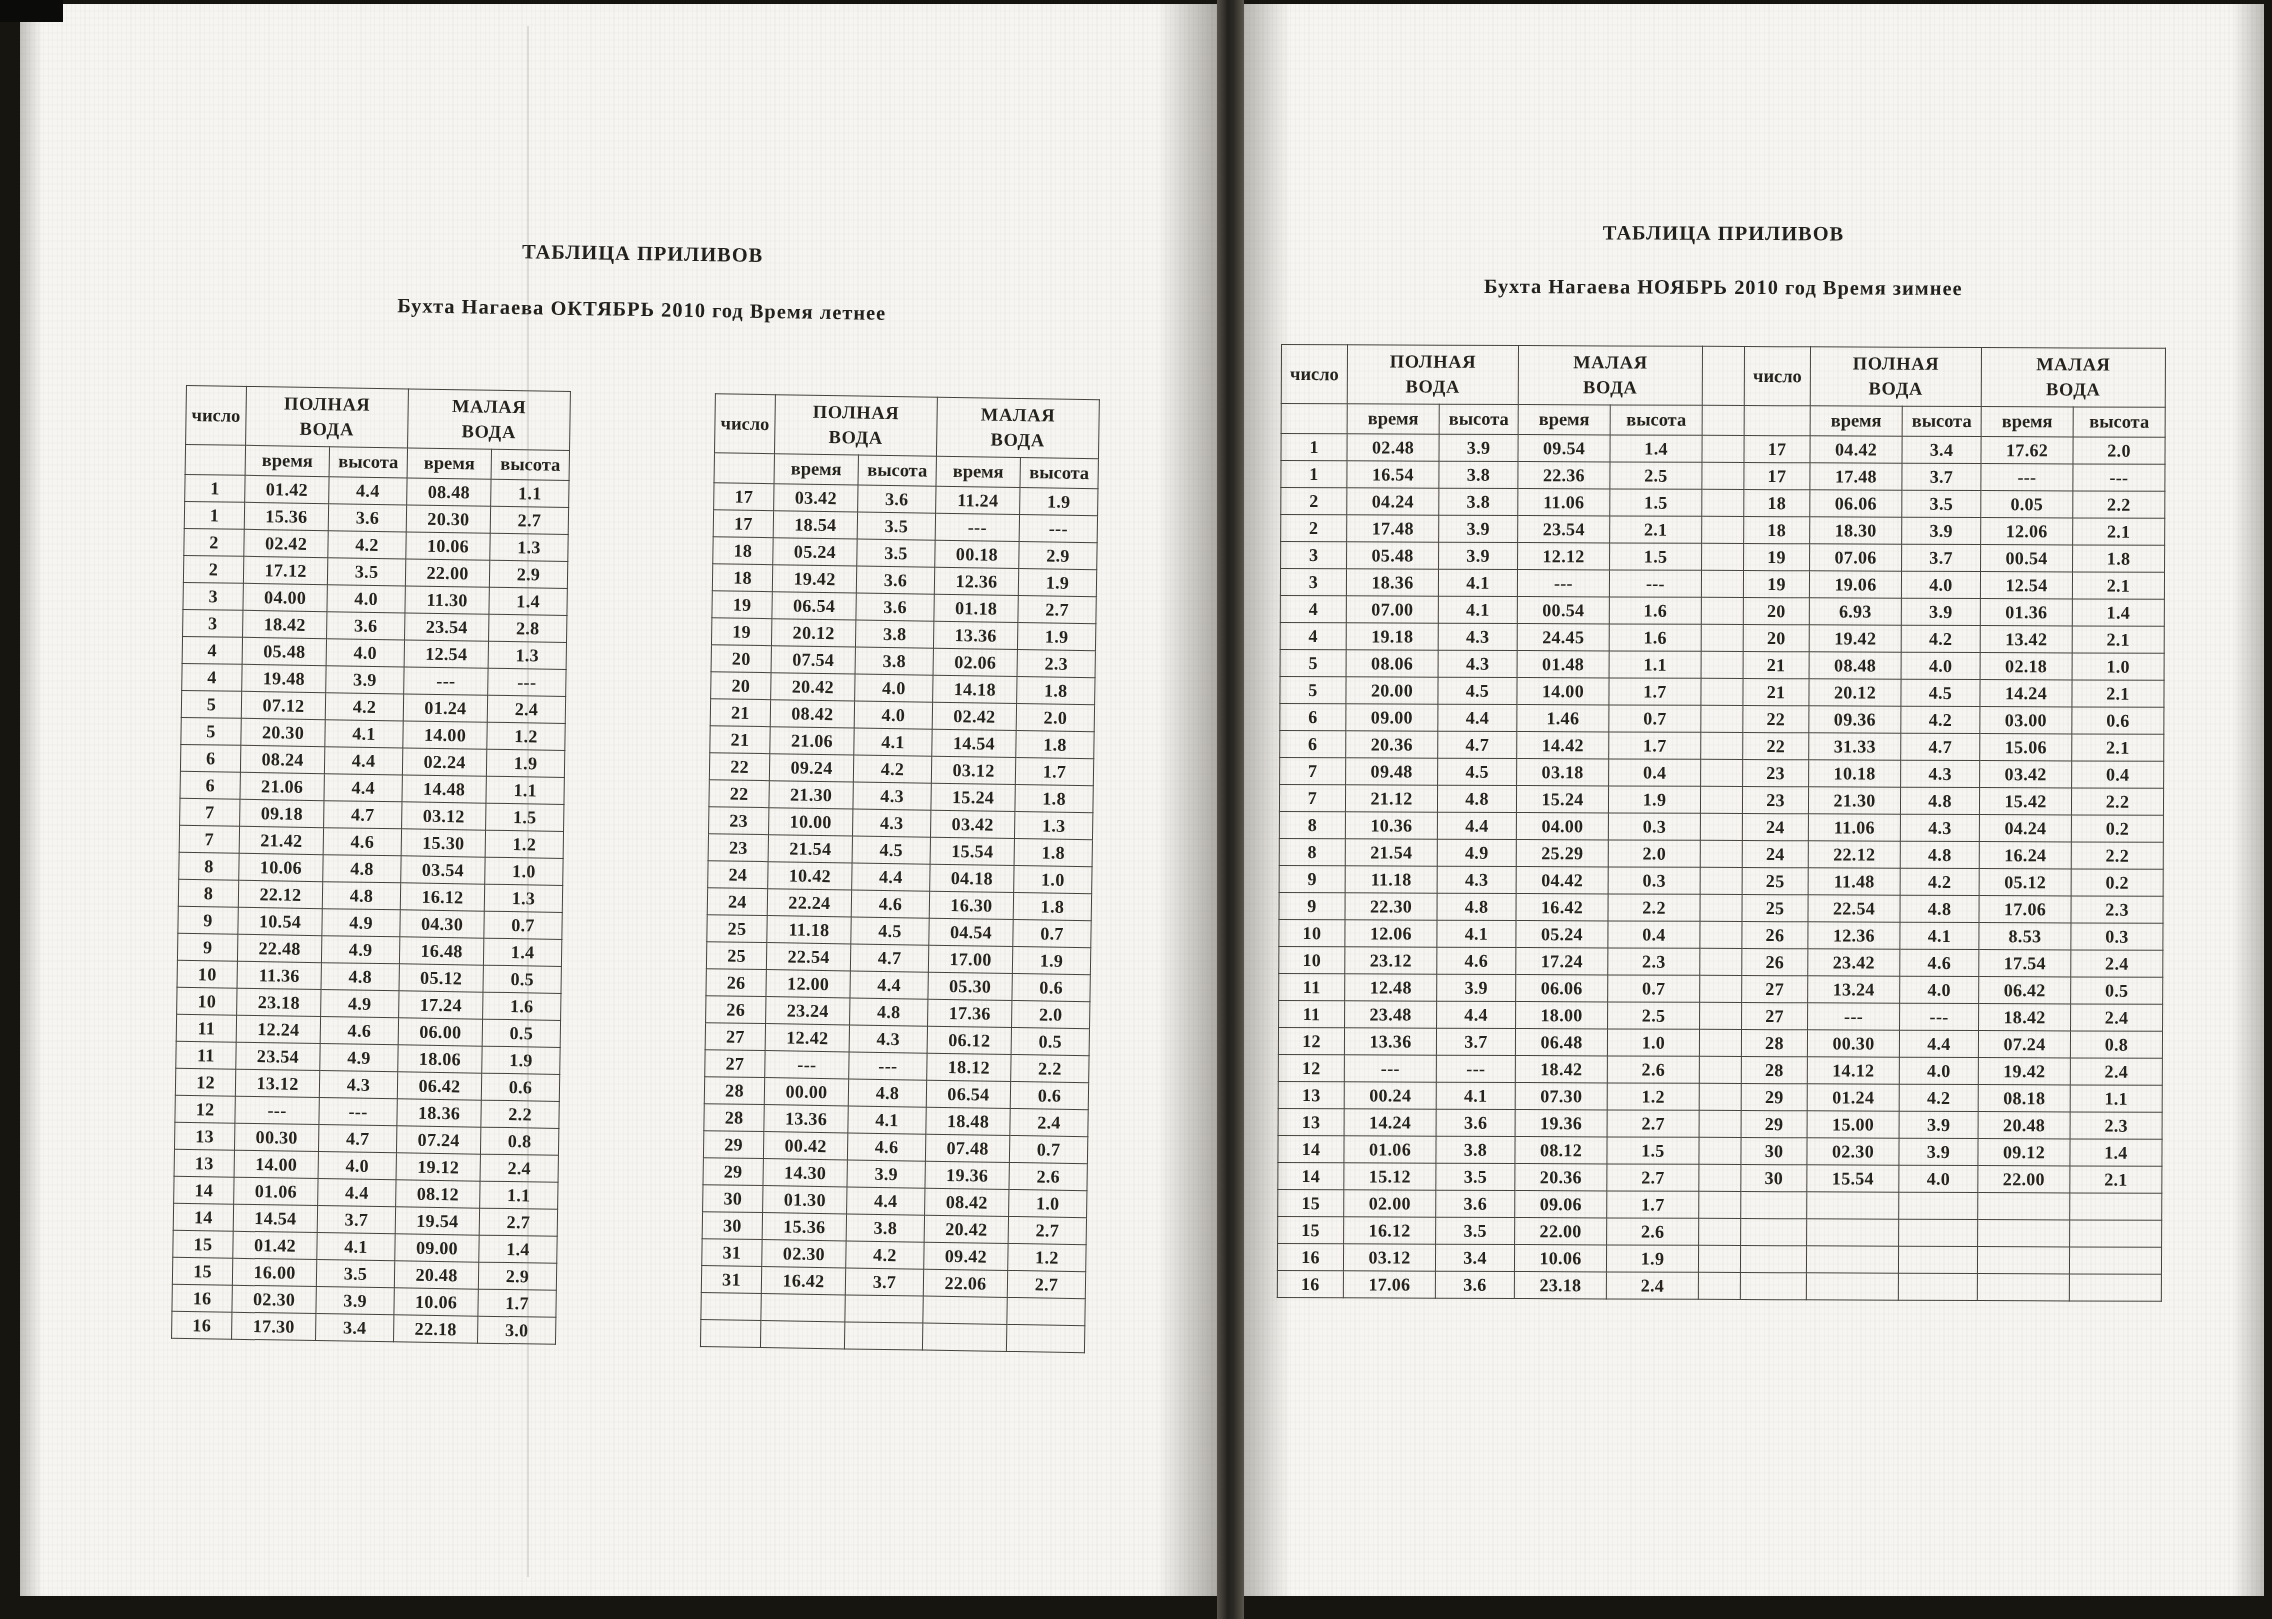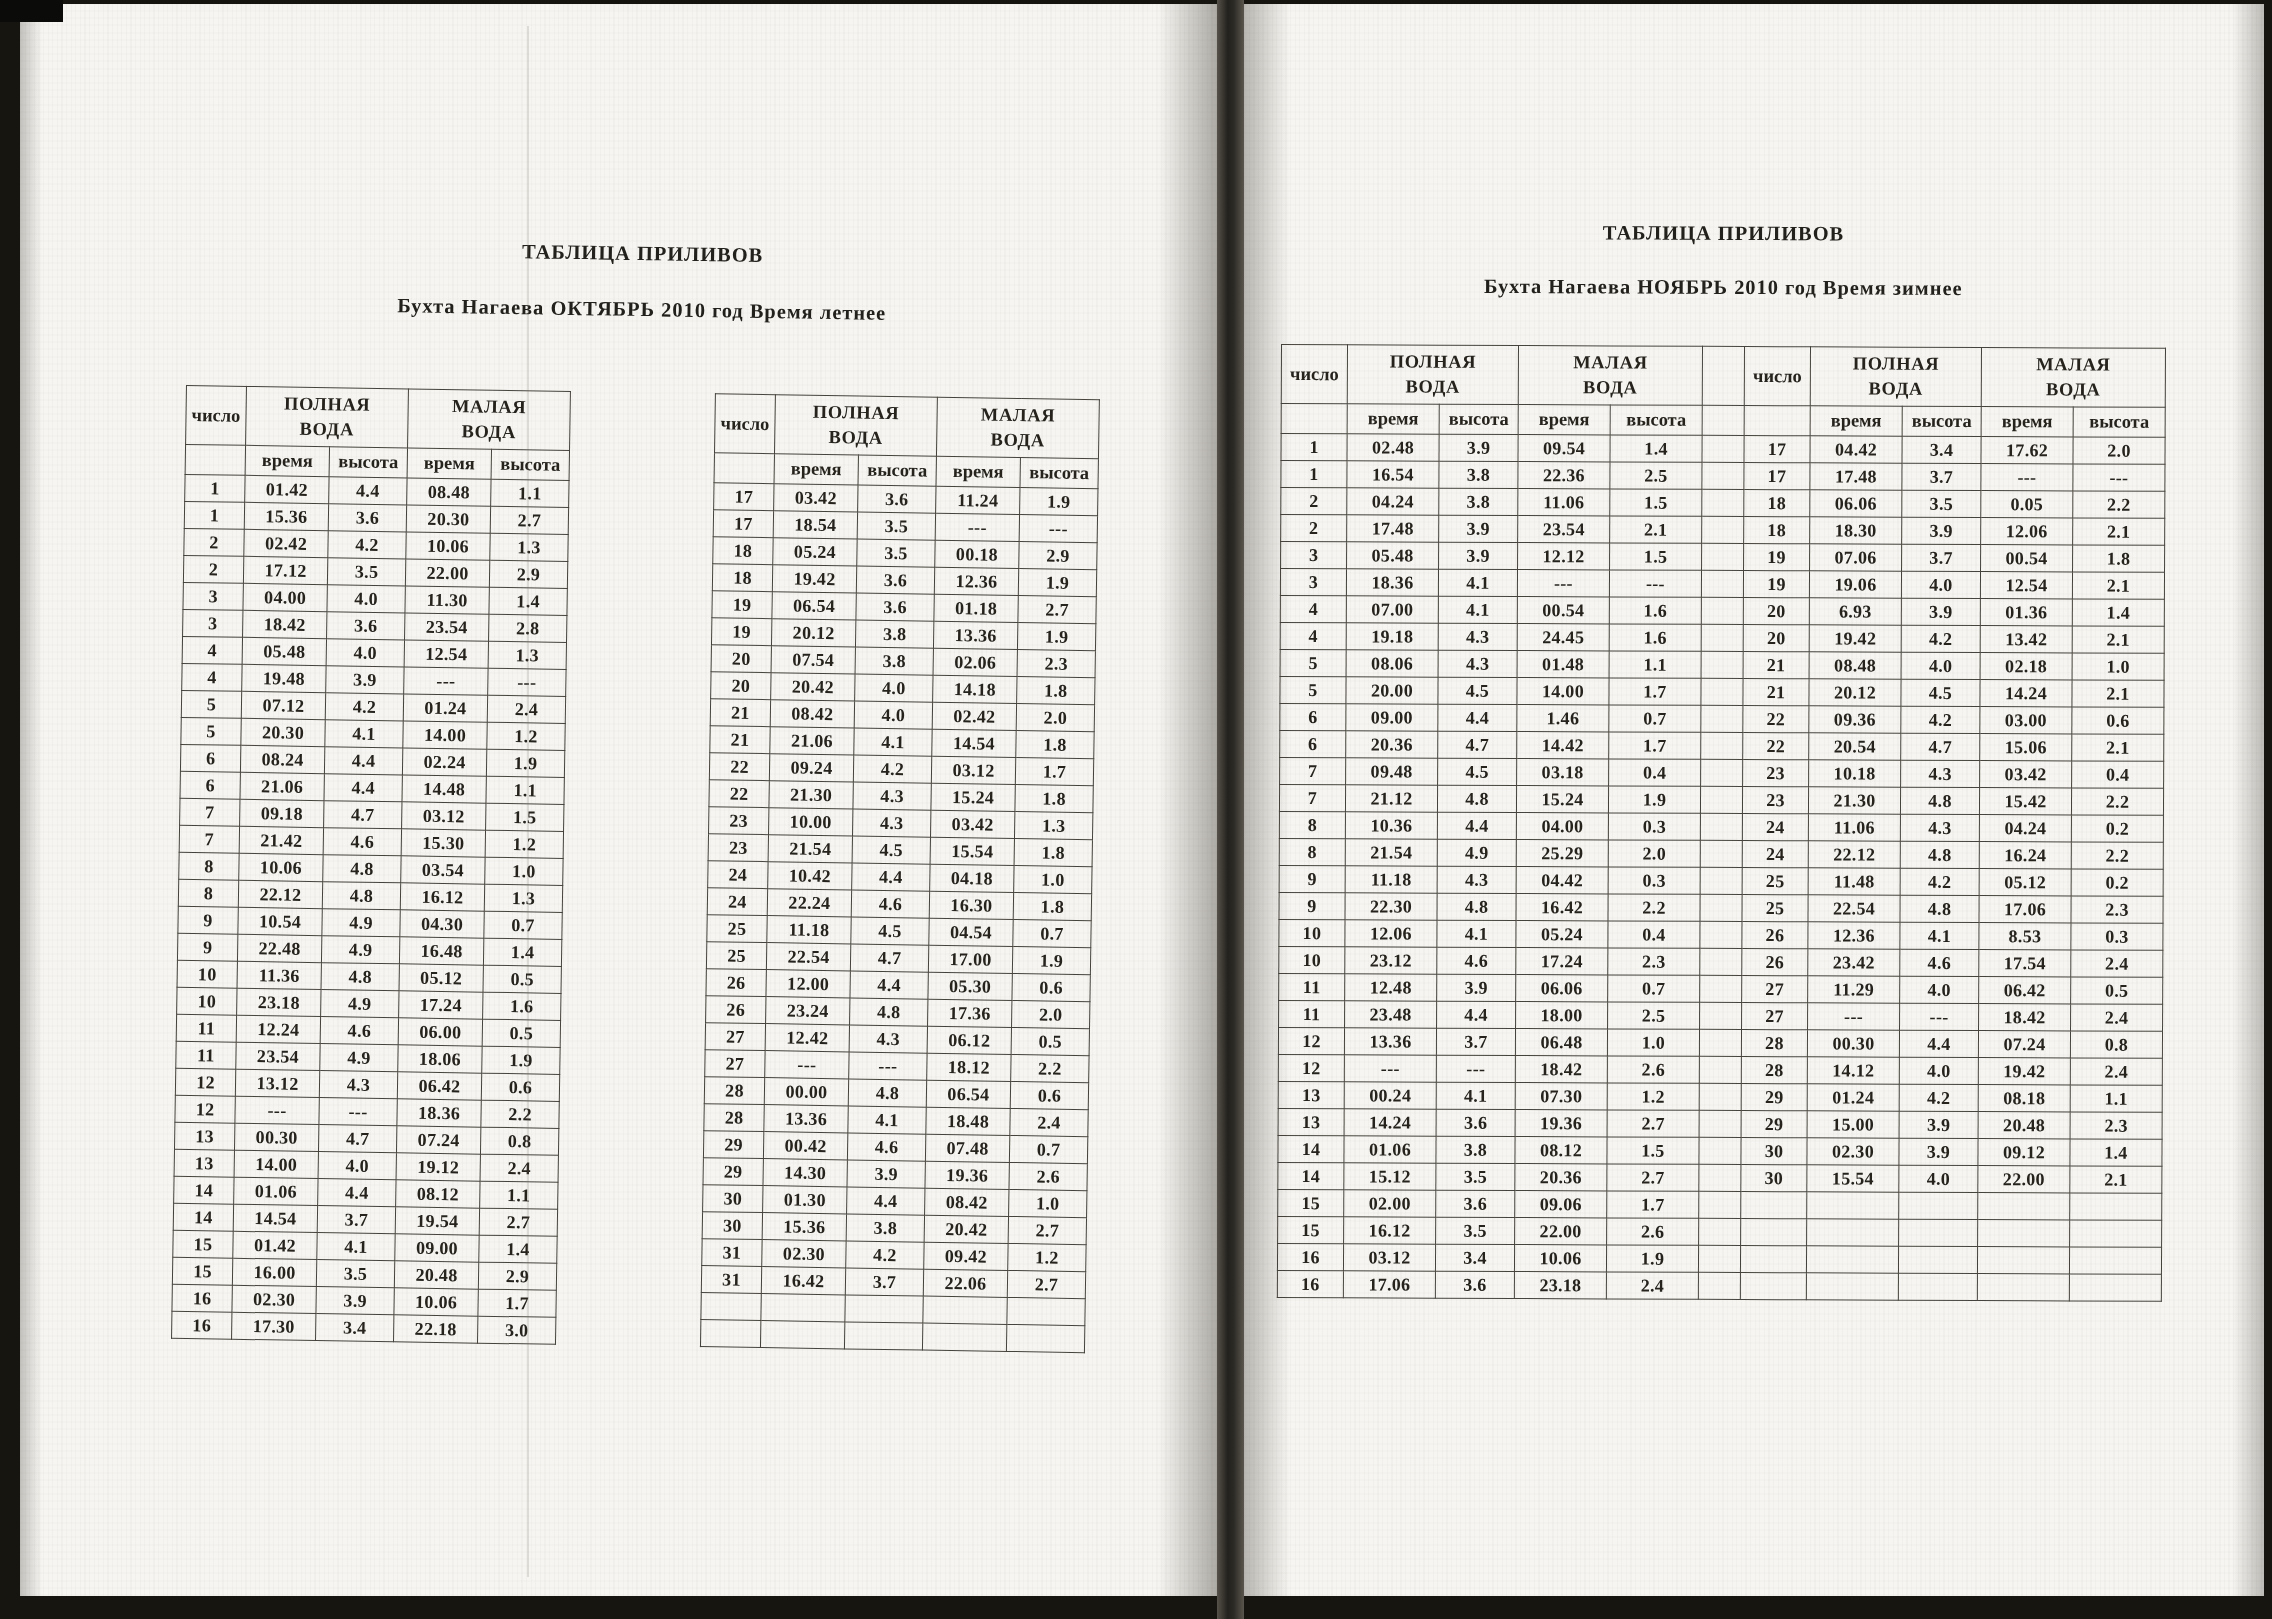--- a/index.html
+++ b/index.html
@@ -770,21 +770,21 @@
             <td>0.6</td>
           </tr>
           <tr>
             <td>6</td>
             <td>20.36</td>
             <td>4.7</td>
             <td>14.42</td>
             <td>1.7</td>
             <td></td>
             <td>22</td>
-            <td>20.54</td>
+            <td>31.33</td>
             <td>4.7</td>
             <td>15.06</td>
             <td>2.1</td>
           </tr>
           <tr>
             <td>7</td>
             <td>09.48</td>
             <td>4.5</td>
             <td>03.18</td>
             <td>0.4</td>
@@ -887,21 +887,21 @@
             <td>2.4</td>
           </tr>
           <tr>
             <td>11</td>
             <td>12.48</td>
             <td>3.9</td>
             <td>06.06</td>
             <td>0.7</td>
             <td></td>
             <td>27</td>
-            <td>11.29</td>
+            <td>13.24</td>
             <td>4.0</td>
             <td>06.42</td>
             <td>0.5</td>
           </tr>
           <tr>
             <td>11</td>
             <td>23.48</td>
             <td>4.4</td>
             <td>18.00</td>
             <td>2.5</td>

